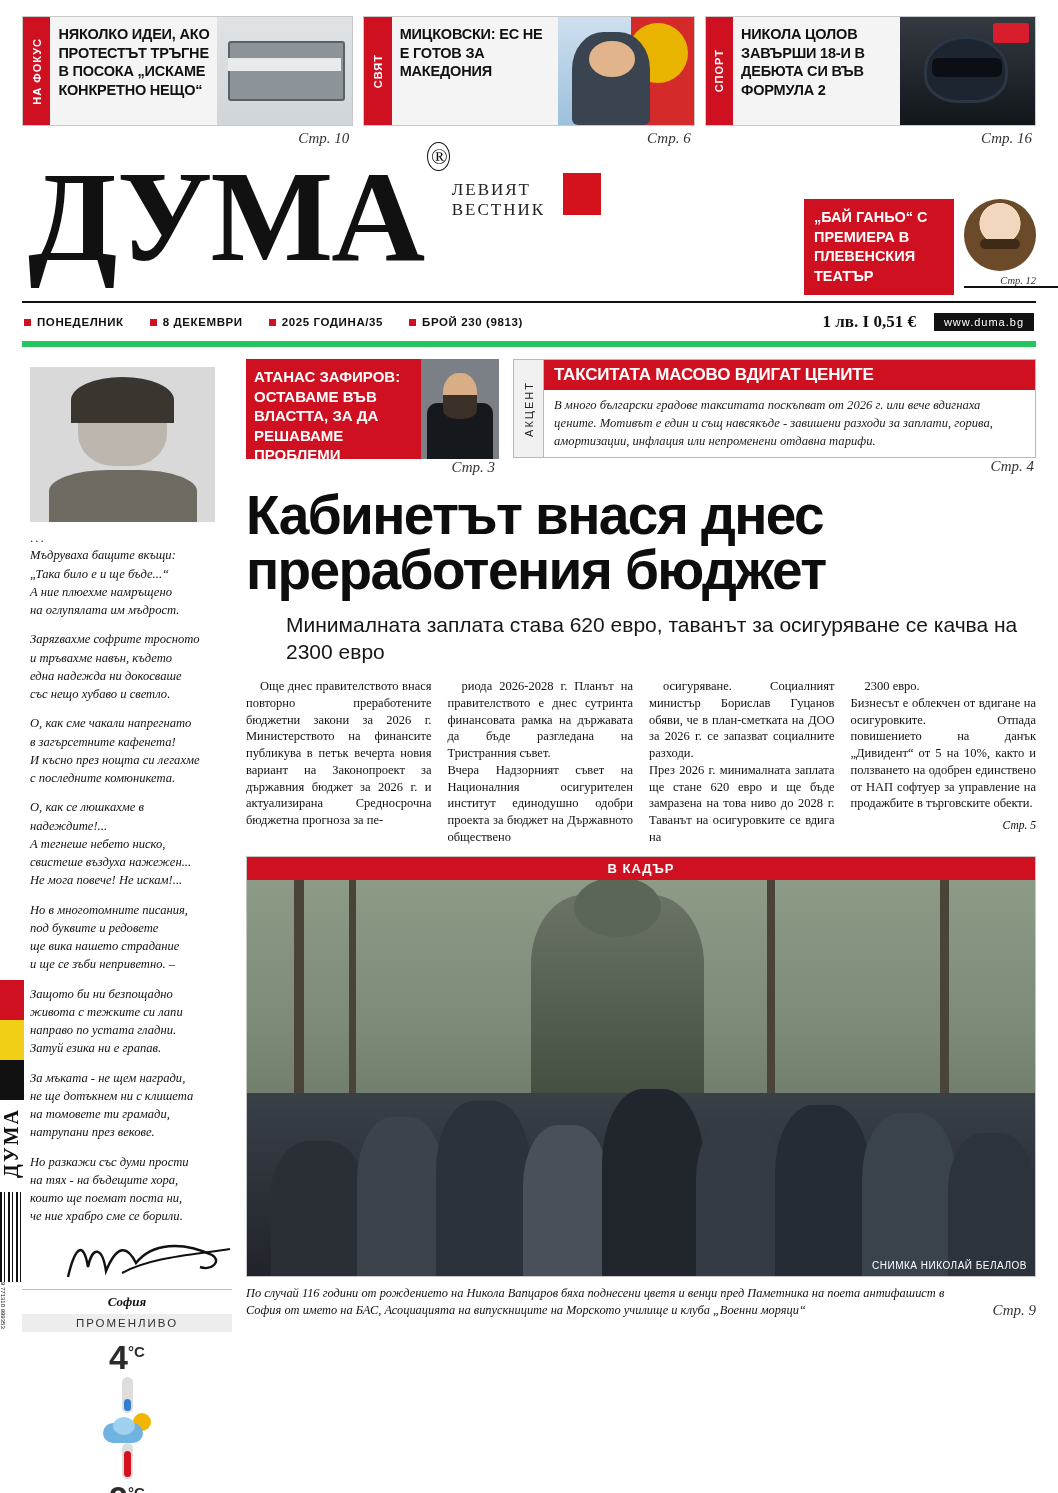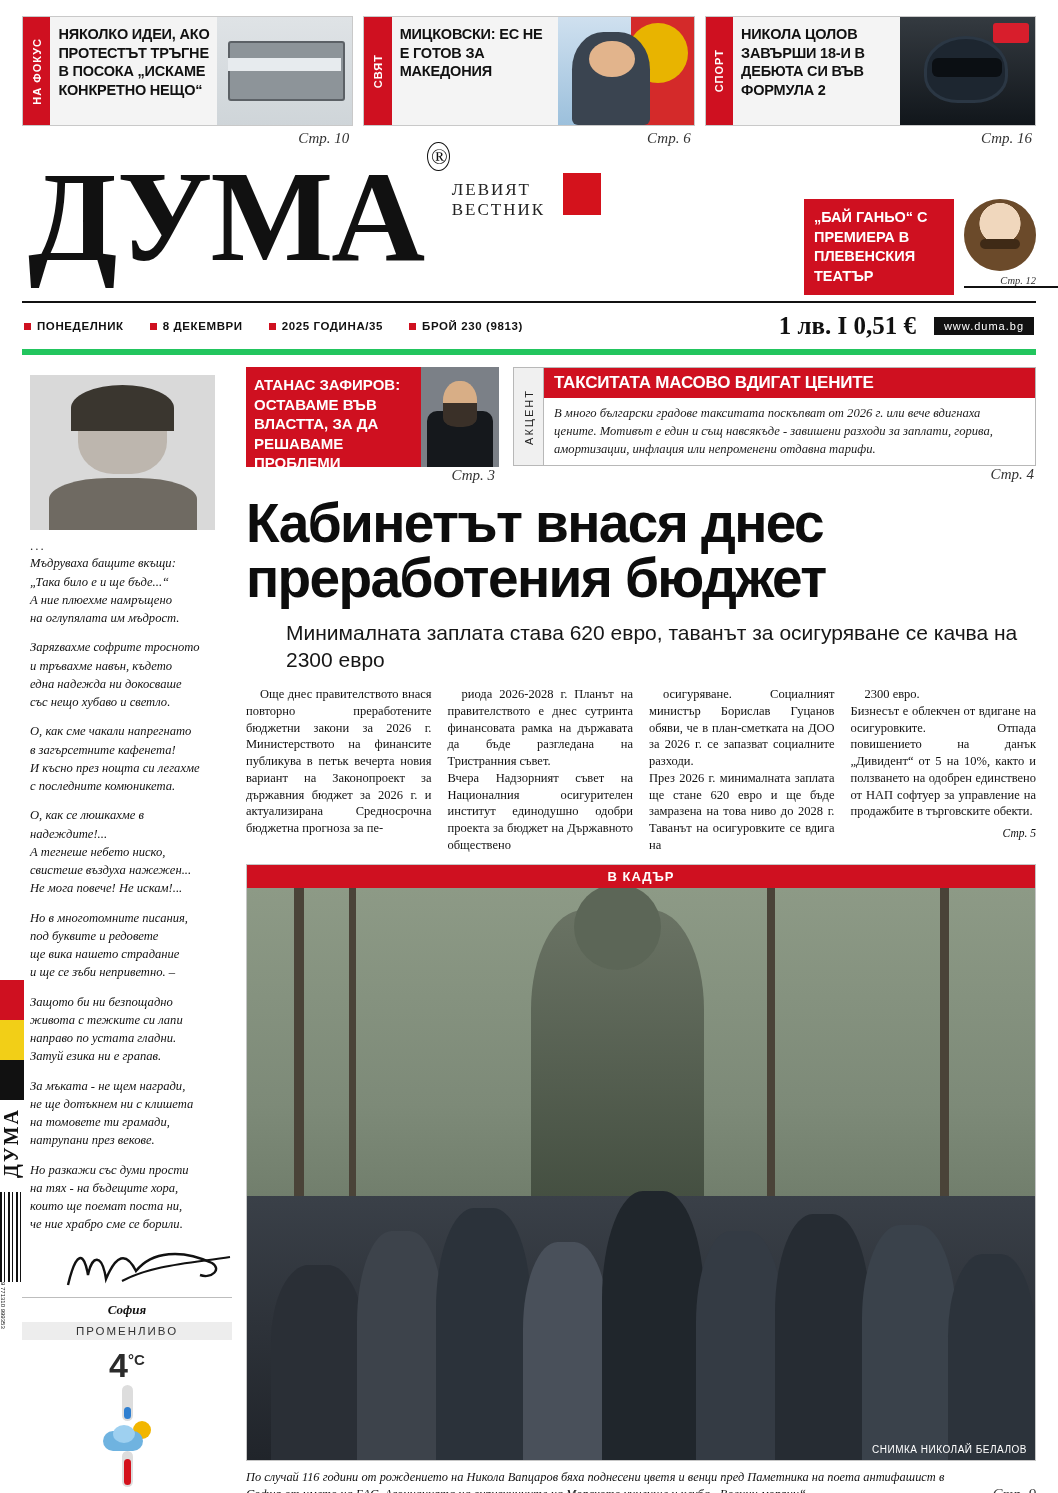--- a/index.html
+++ b/index.html
@@ -72,21 +72,21 @@
   .bay-photo .circ .must { position:absolute; left:22%; top:56%; width:56%; height:10px; background:#3f2a16; border-radius:6px;}
   .bay-photo .pg { margin-top:4px; font-size:10.5px; }
   .rule-top { border-top:2px solid #111; width:120px; margin-left:auto; }
 
   
   .infobar { display:flex; align-items:center; border-top:2px solid #111; border-bottom:6px solid #22c55e;
              margin-top:6px; padding:9px 2px; font-size:12.5px; font-family:"Liberation Sans", sans-serif;
              letter-spacing:0.6px; }
   .infobar .sq { display:inline-block; width:7px; height:7px; background:#cf1020; margin-right:6px; }
   .infobar .item { margin-right:26px; color:#111; font-weight:bold; font-size:11.5px; }
-  .infobar .price { margin-left:auto; font-family:"Liberation Serif", serif; font-size:25px; font-weight:bold; letter-spacing:0;}
+  .infobar .price { margin-left:auto; font-family:"Liberation Serif", serif; font-size:17px; font-weight:bold; letter-spacing:0;}
   .weburl { background:#111; color:#fff; font-family:"Liberation Sans", sans-serif; font-size:11px;
             padding:3px 10px; margin-left:18px; letter-spacing:1px; }
 
   
   .row2 { display:flex; gap:14px; margin-top:12px; }
   .hist-title { font-family:"Liberation Serif", serif; font-style:italic; font-weight:bold; font-size:34px; }
   .col-left { width:210px; }
   .col-right { flex:1; }
 
   .zafirov { background:#cf1020; color:#fff; font-family:"Liberation Sans", sans-serif; font-weight:bold;
@@ -116,21 +116,21 @@
   
   .bodycols { display:flex; gap:16px; margin-top:12px; }
   .bodycols .c { flex:1; font-size:12.5px; line-height:1.34; text-align:justify; hyphens:auto; }
   .bodycols .c p { margin:0 0 0 0; text-indent:14px; }
   .pg-inline { text-align:right; font-style:italic; font-size:11.5px; margin-top:6px; }
 
   
   .kadr { margin-top:10px; border:1px solid #c6c6c6; }
   .kadr-head { background:#cf1020; color:#fff; text-align:center; font-family:"Liberation Sans", sans-serif;
                font-weight:bold; font-size:13px; letter-spacing:1px; padding:4px; }
-  .photo { height:572px; position:relative; overflow:hidden;
+  .photo { height:396px; position:relative; overflow:hidden;
            background:linear-gradient(#8d9a86 0%, #7d8a78 38%, #6d7a68 60%, #5f6a5c 100%); }
   .photo .tree { position:absolute; bottom:30%; width:10px; background:#4a4338; }
   .photo .statue { position:absolute; left:36%; top:4%; width:22%; height:58%;
                    background:linear-gradient(#6a7364,#3f4a3c); border-radius:30% 30% 6px 6px; }
   .photo .statue:after { content:""; position:absolute; left:25%; top:-8%; width:50%; height:26%;
                    background:#5c6657; border-radius:50%; }
   .photo .crowd { position:absolute; left:0; right:0; bottom:0; height:46%;
                   background:linear-gradient(#3a4048, #20242a); }
   .photo .p { position:absolute; bottom:0; border-radius:40% 40% 0 0; }
   .photo .credit { position:absolute; right:8px; bottom:5px; color:#fff;

